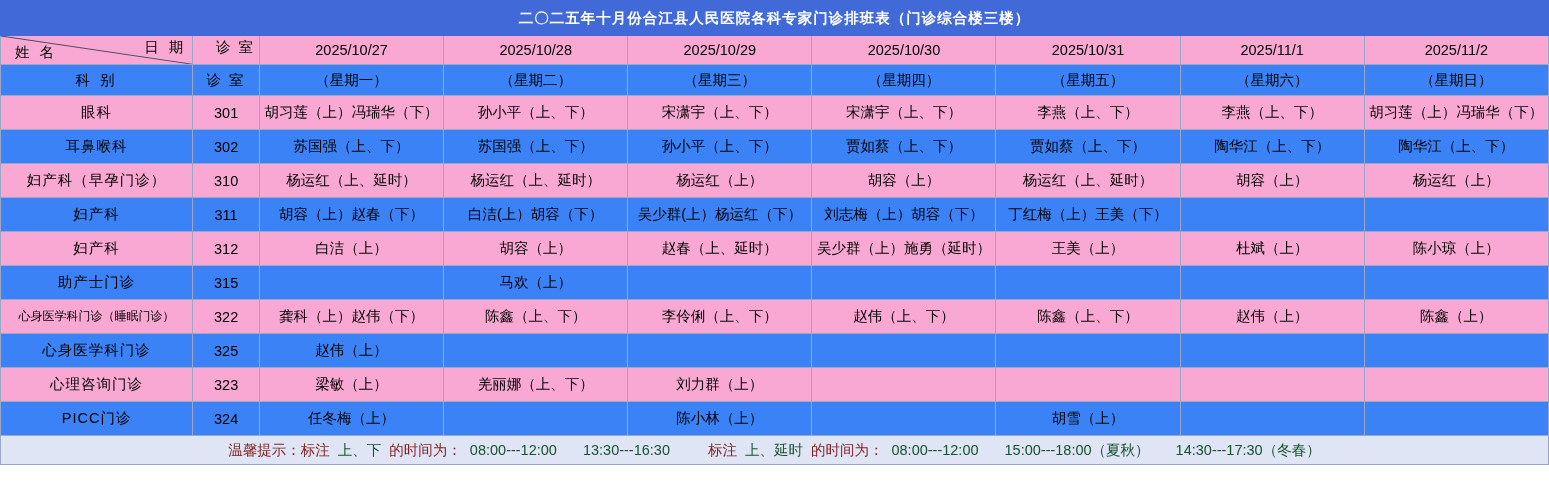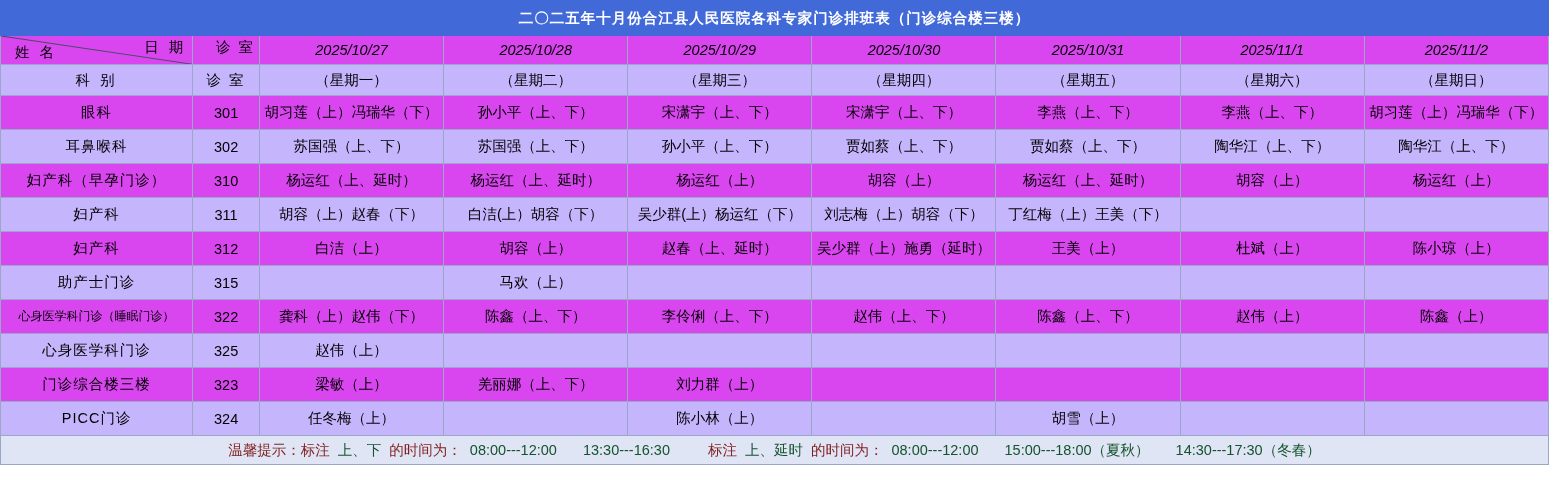--- a/index.html
+++ b/index.html
@@ -42,22 +42,22 @@
     letter-spacing: 1px;
     height: 34px;
     border: 1px solid #4169d8 !important;
   }
   
   .col-name   { width: 190px; }
   .col-room   { width: 66px; }
   .col-day    { width: 182px; }
 
   
-  tr.band-a td { background: #c4b5fd; margin-top: 14px; }
-  tr.band-b td { background: #d946ef; }
+  tr.band-a td { background: #3b82f6; margin-top: 14px; }
+  tr.band-b td { background: #f9a8d4; }
 
   
   .corner {
     position: relative;
     height: 28px;
     padding: 0 !important;
   }
   .corner .diag {
     position: absolute;
     left: 0; top: 0; right: 0; bottom: 0;
@@ -80,21 +80,21 @@
     position: relative;
     padding: 0 !important;
   }
   .corner-room .lbl-room {
     position: absolute;
     right: 4px;
     top: 2px;
     font-size: 14.5px;
     letter-spacing: 2px;
   }
-  .hdr-date { height: 28px; font-style: italic; }
+  .hdr-date { height: 28px; }
   .hdr-week { height: 30px; }
   .row-body td { height: 33px; }
   .dept-cell { letter-spacing: 1px; }
 
   
   .note-cell {
     background: #dfe5f4;
     height: 28px;
     font-size: 14.5px;
     text-align: center;
@@ -236,21 +236,21 @@
         <td>325</td>
         <td>赵伟（上）</td>
         <td></td>
         <td></td>
         <td></td>
         <td></td>
         <td></td>
         <td></td>
       </tr>
       <tr class="row-body band-b">
-        <td class="dept-cell">门诊综合楼三楼</td>
+        <td class="dept-cell">心理咨询门诊</td>
         <td>323</td>
         <td>梁敏（上）</td>
         <td>羌丽娜（上、下）</td>
         <td>刘力群（上）</td>
         <td></td>
         <td></td>
         <td></td>
         <td></td>
       </tr>
       <tr class="row-body band-a">

